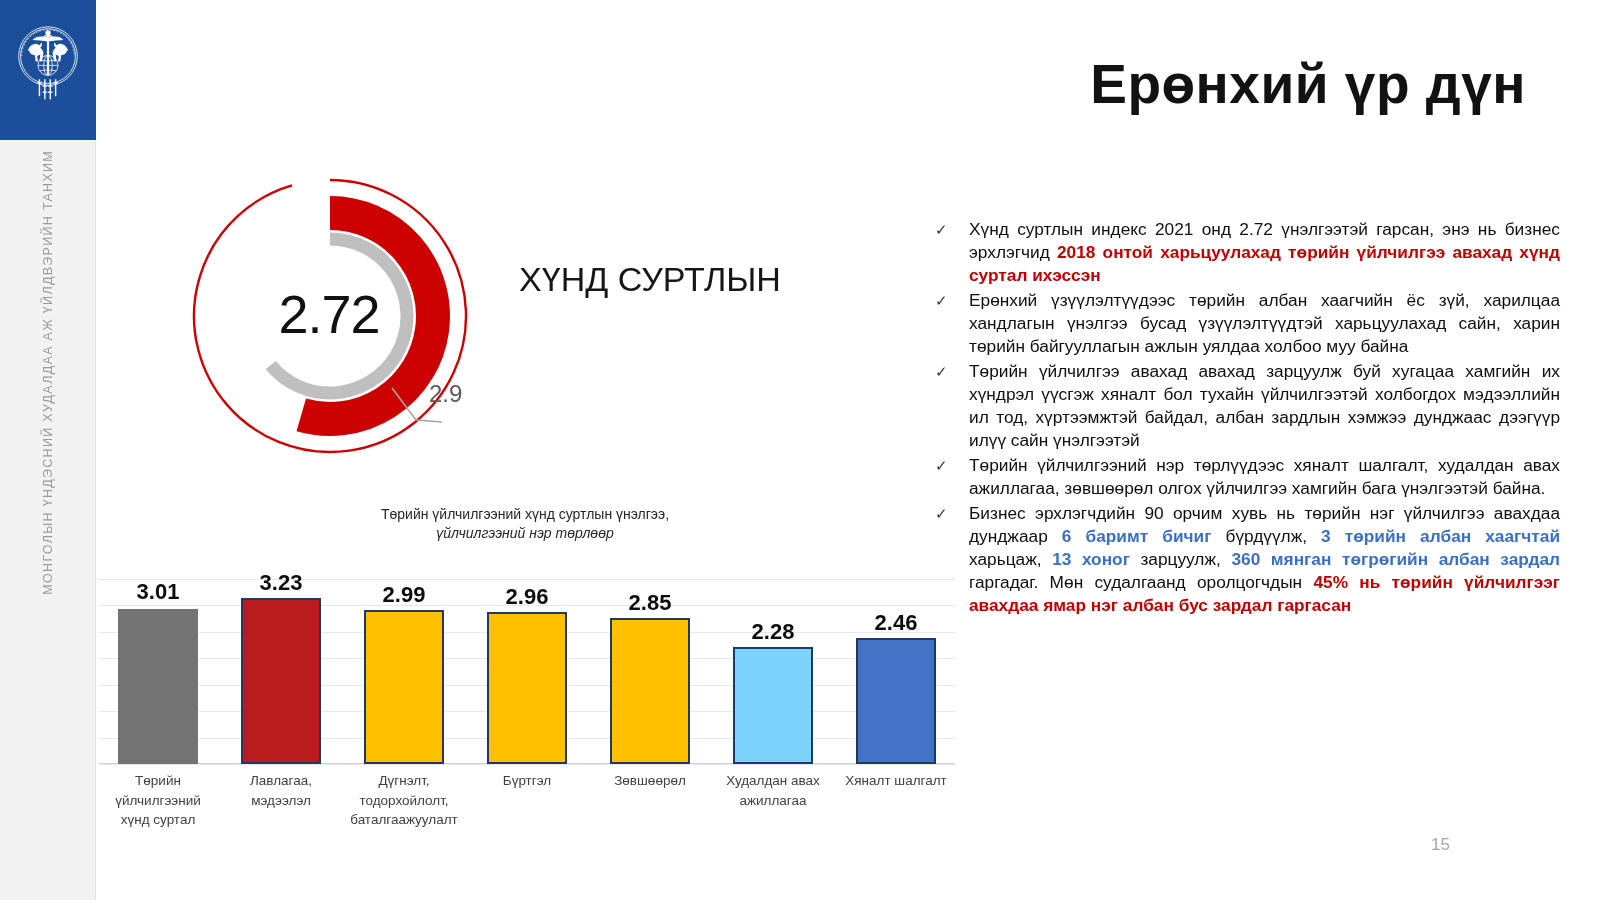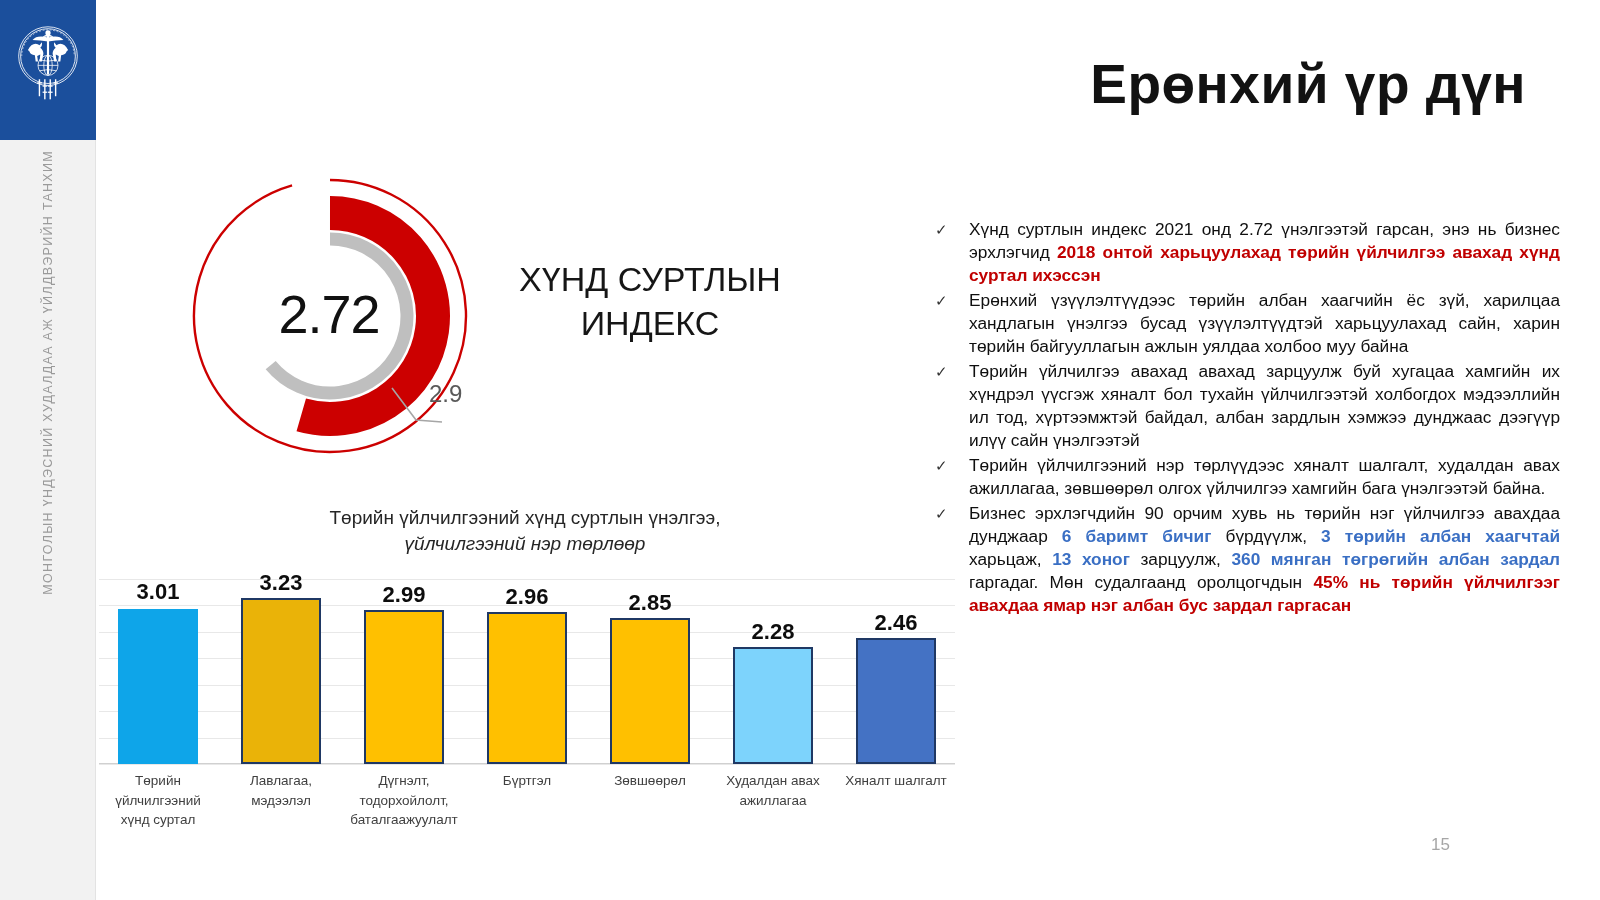--- a/index.html
+++ b/index.html
@@ -68,21 +68,21 @@
   .donut-heading {
     position: absolute; left: 460px; top: 258px; width: 380px;
     text-align: center;
     font-size: 34px; color: #161616; line-height: 1.28;
   }
 
   
   .bar-chart { position: absolute; left: 95px; top: 505px; width: 860px; height: 350px; }
   .chart-title {
     width: 100%; text-align: center;
-    font-size: 19px; color: #262626; line-height: 1.35;
+    font-size: 14px; color: #262626; line-height: 1.35;
     padding: 0 60px;
   }
   .chart-title .ital { font-style: italic; }
   .plot {
     position: absolute; left: 4px; top: 74px; width: 856px; height: 185px;
   }
   .gridlines { position: absolute; left: 0; top: 0; width: 100%; height: 100%; }
   .gridlines i {
     position: absolute; left: 0; width: 100%; height: 1px;
     background: #e8e8e8; display: block;
@@ -198,21 +198,20 @@
 
       <path d="M212 228 L236 260 L262 262" fill="none" stroke="#a6a6a6" stroke-width="1.6"></path>
     </svg>
     <div class="donut-center-val">
       <span>2.72</span>
     </div>
   </div>
   <div class="donut-label-2">2.9</div>
   <div class="donut-heading">
     <div>ХҮНД СУРТЛЫН</div>
-    <div>ИНДЕКС</div>
   </div>
 
   <div class="bar-chart">
     <div class="chart-title">
       <span>Төрийн үйлчилгээний хүнд суртлын үнэлгээ,</span><br>
       <span class="ital">үйлчилгээний нэр төрлөөр</span>
     </div>
     <div class="plot">
       <div class="gridlines" id="gridlines">
           <i style="top: 0%;"></i>
@@ -220,26 +219,26 @@
           <i style="top: 28.5714%;"></i>
           <i style="top: 42.8571%;"></i>
           <i style="top: 57.1429%;"></i>
           <i style="top: 71.4286%;"></i>
           <i style="top: 85.7143%;"></i>
           <i style="top: 100%;"></i>
         </div>
       <div class="axisline"></div>
       <div class="bars" id="bars">
           <div class="barcell">
-            <div class="bar" style="height: 83.6111%; background: #0ea5e9; text-align: center;">
+            <div class="bar" style="height: 83.6111%; background: #737373; text-align: center;">
               <span class="val">3.01</span>
             </div>
           </div>
           <div class="barcell">
-            <div class="bar" style="height: 89.7222%; background: #eab308; border: 2px solid rgb(31, 56, 100);">
+            <div class="bar" style="height: 89.7222%; background: #b91c1c; border: 2px solid rgb(31, 56, 100);">
               <span class="val">3.23</span>
             </div>
           </div>
           <div class="barcell">
             <div class="bar" style="height: 83.0556%; background: rgb(255, 192, 0); border: 2px solid rgb(31, 56, 100);">
               <span class="val">2.99</span>
             </div>
           </div>
           <div class="barcell">
             <div class="bar" style="height: 82.2222%; background: rgb(255, 192, 0); border: 2px solid rgb(31, 56, 100);">

